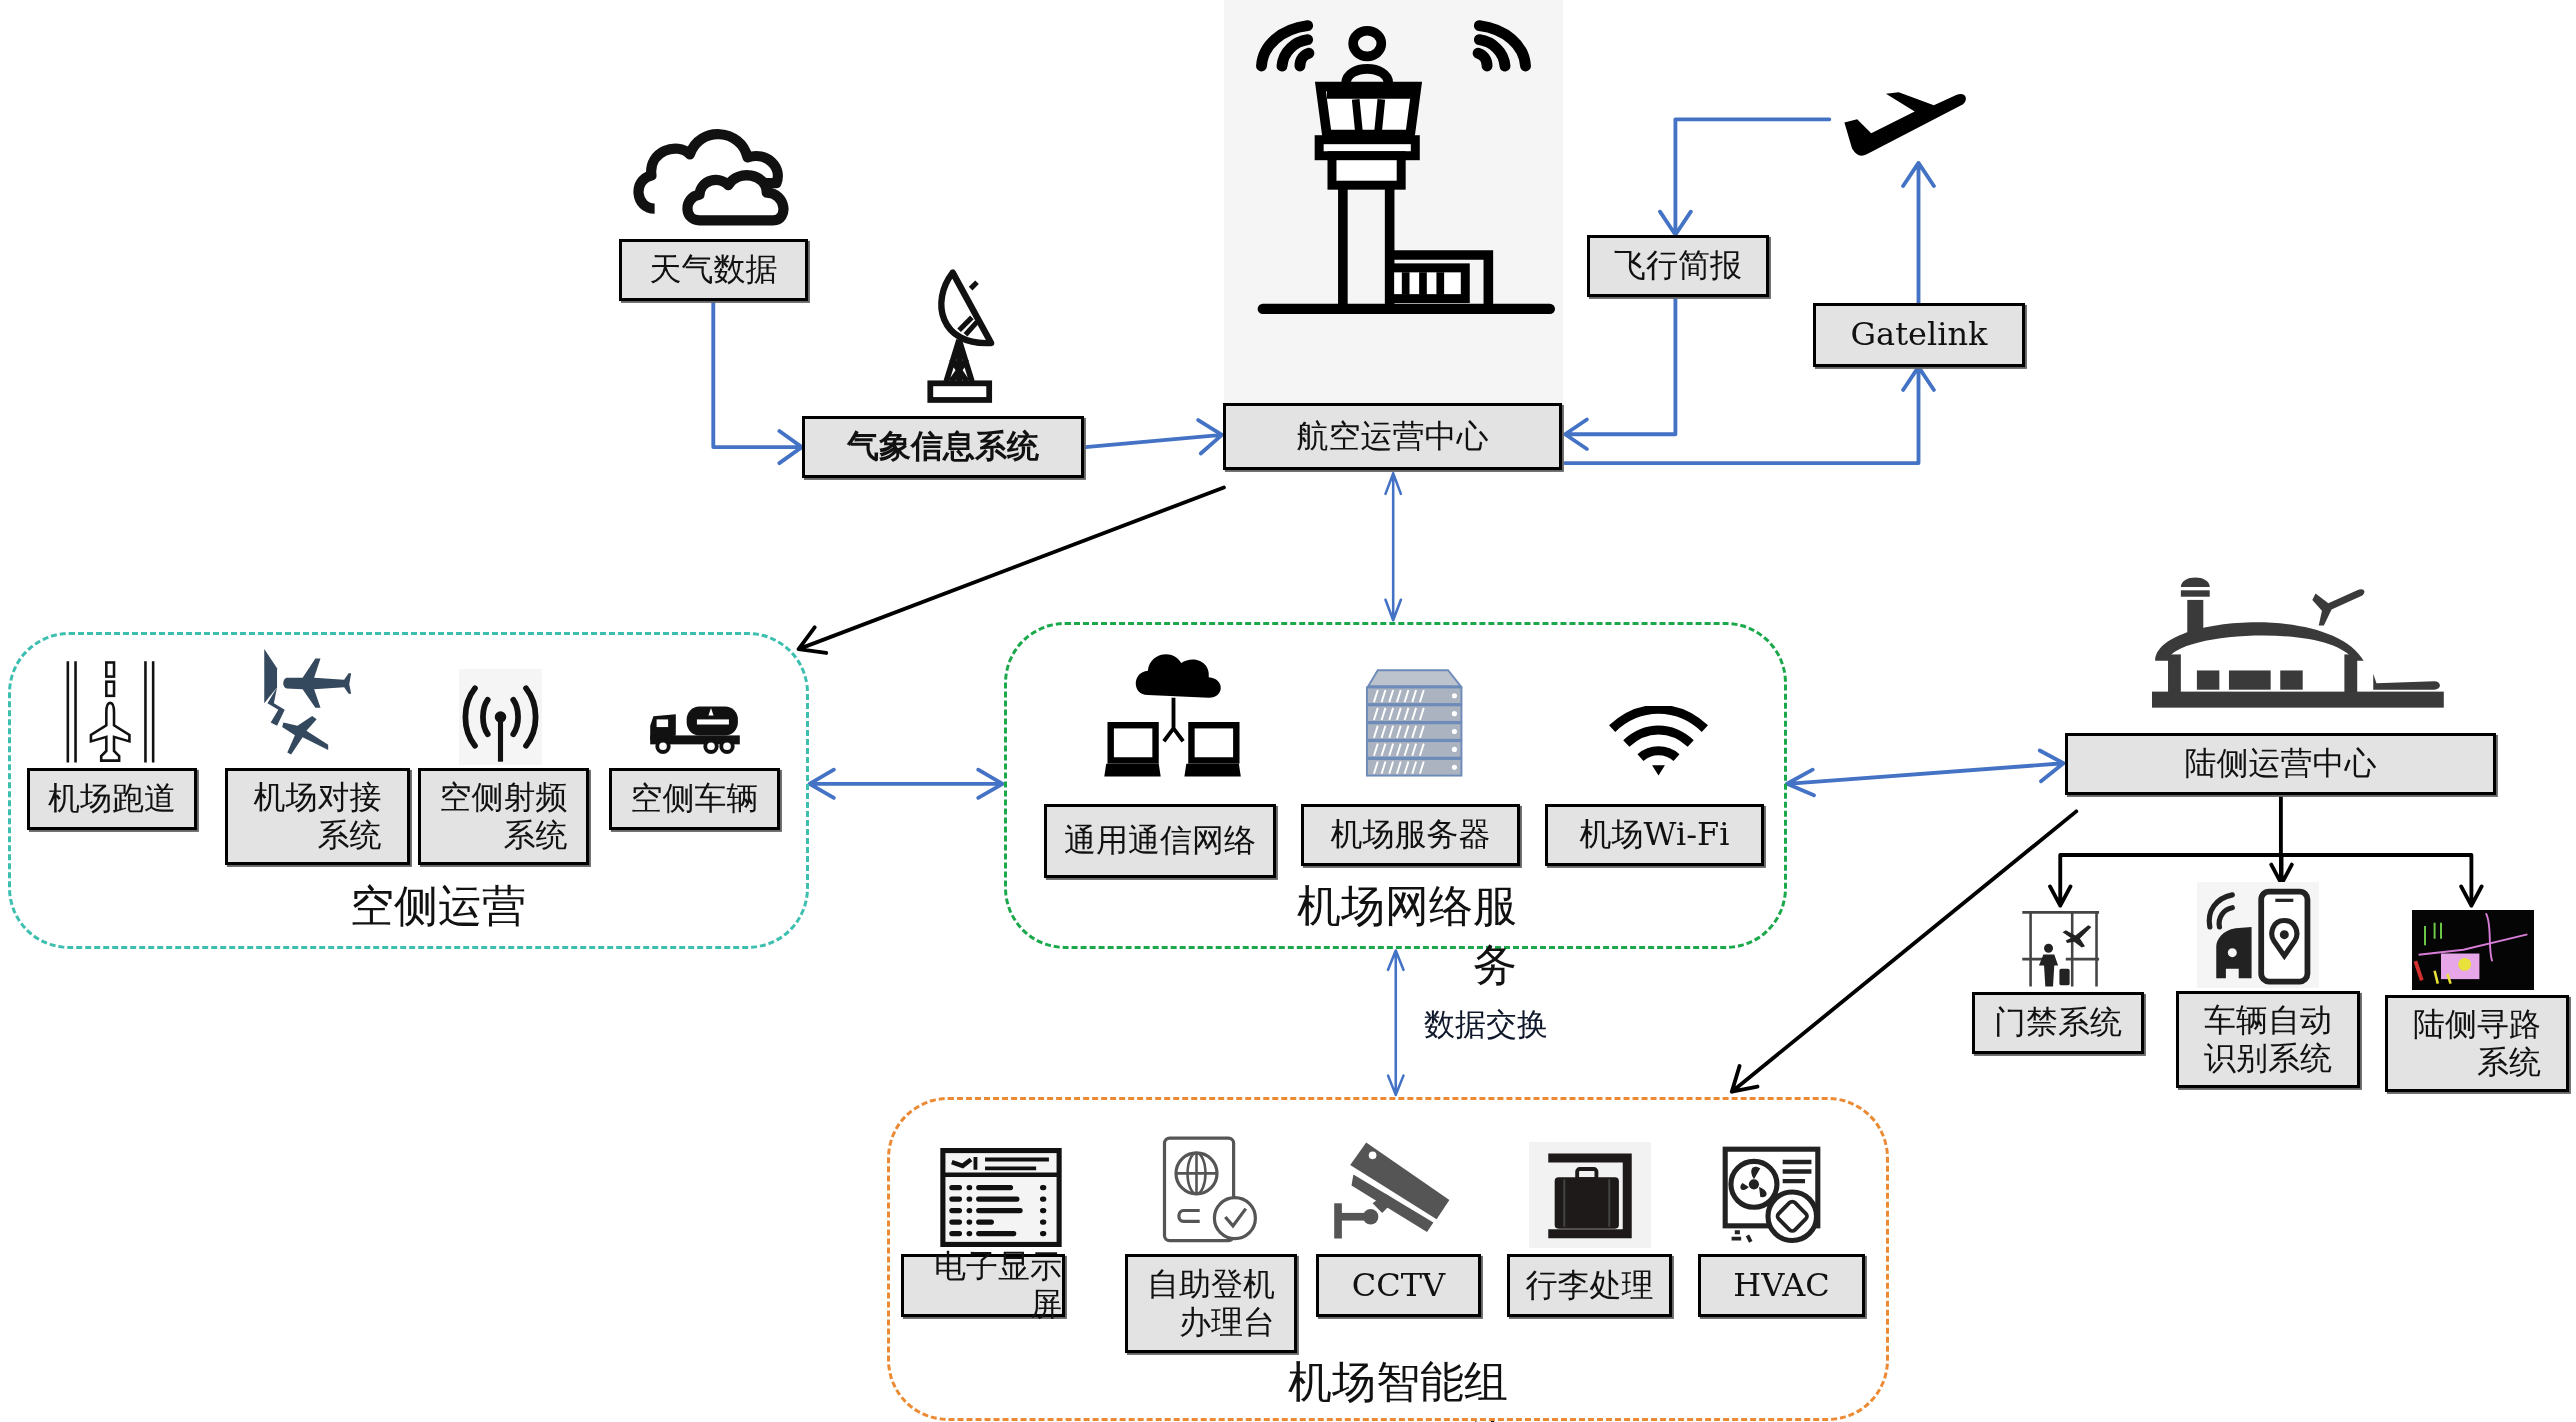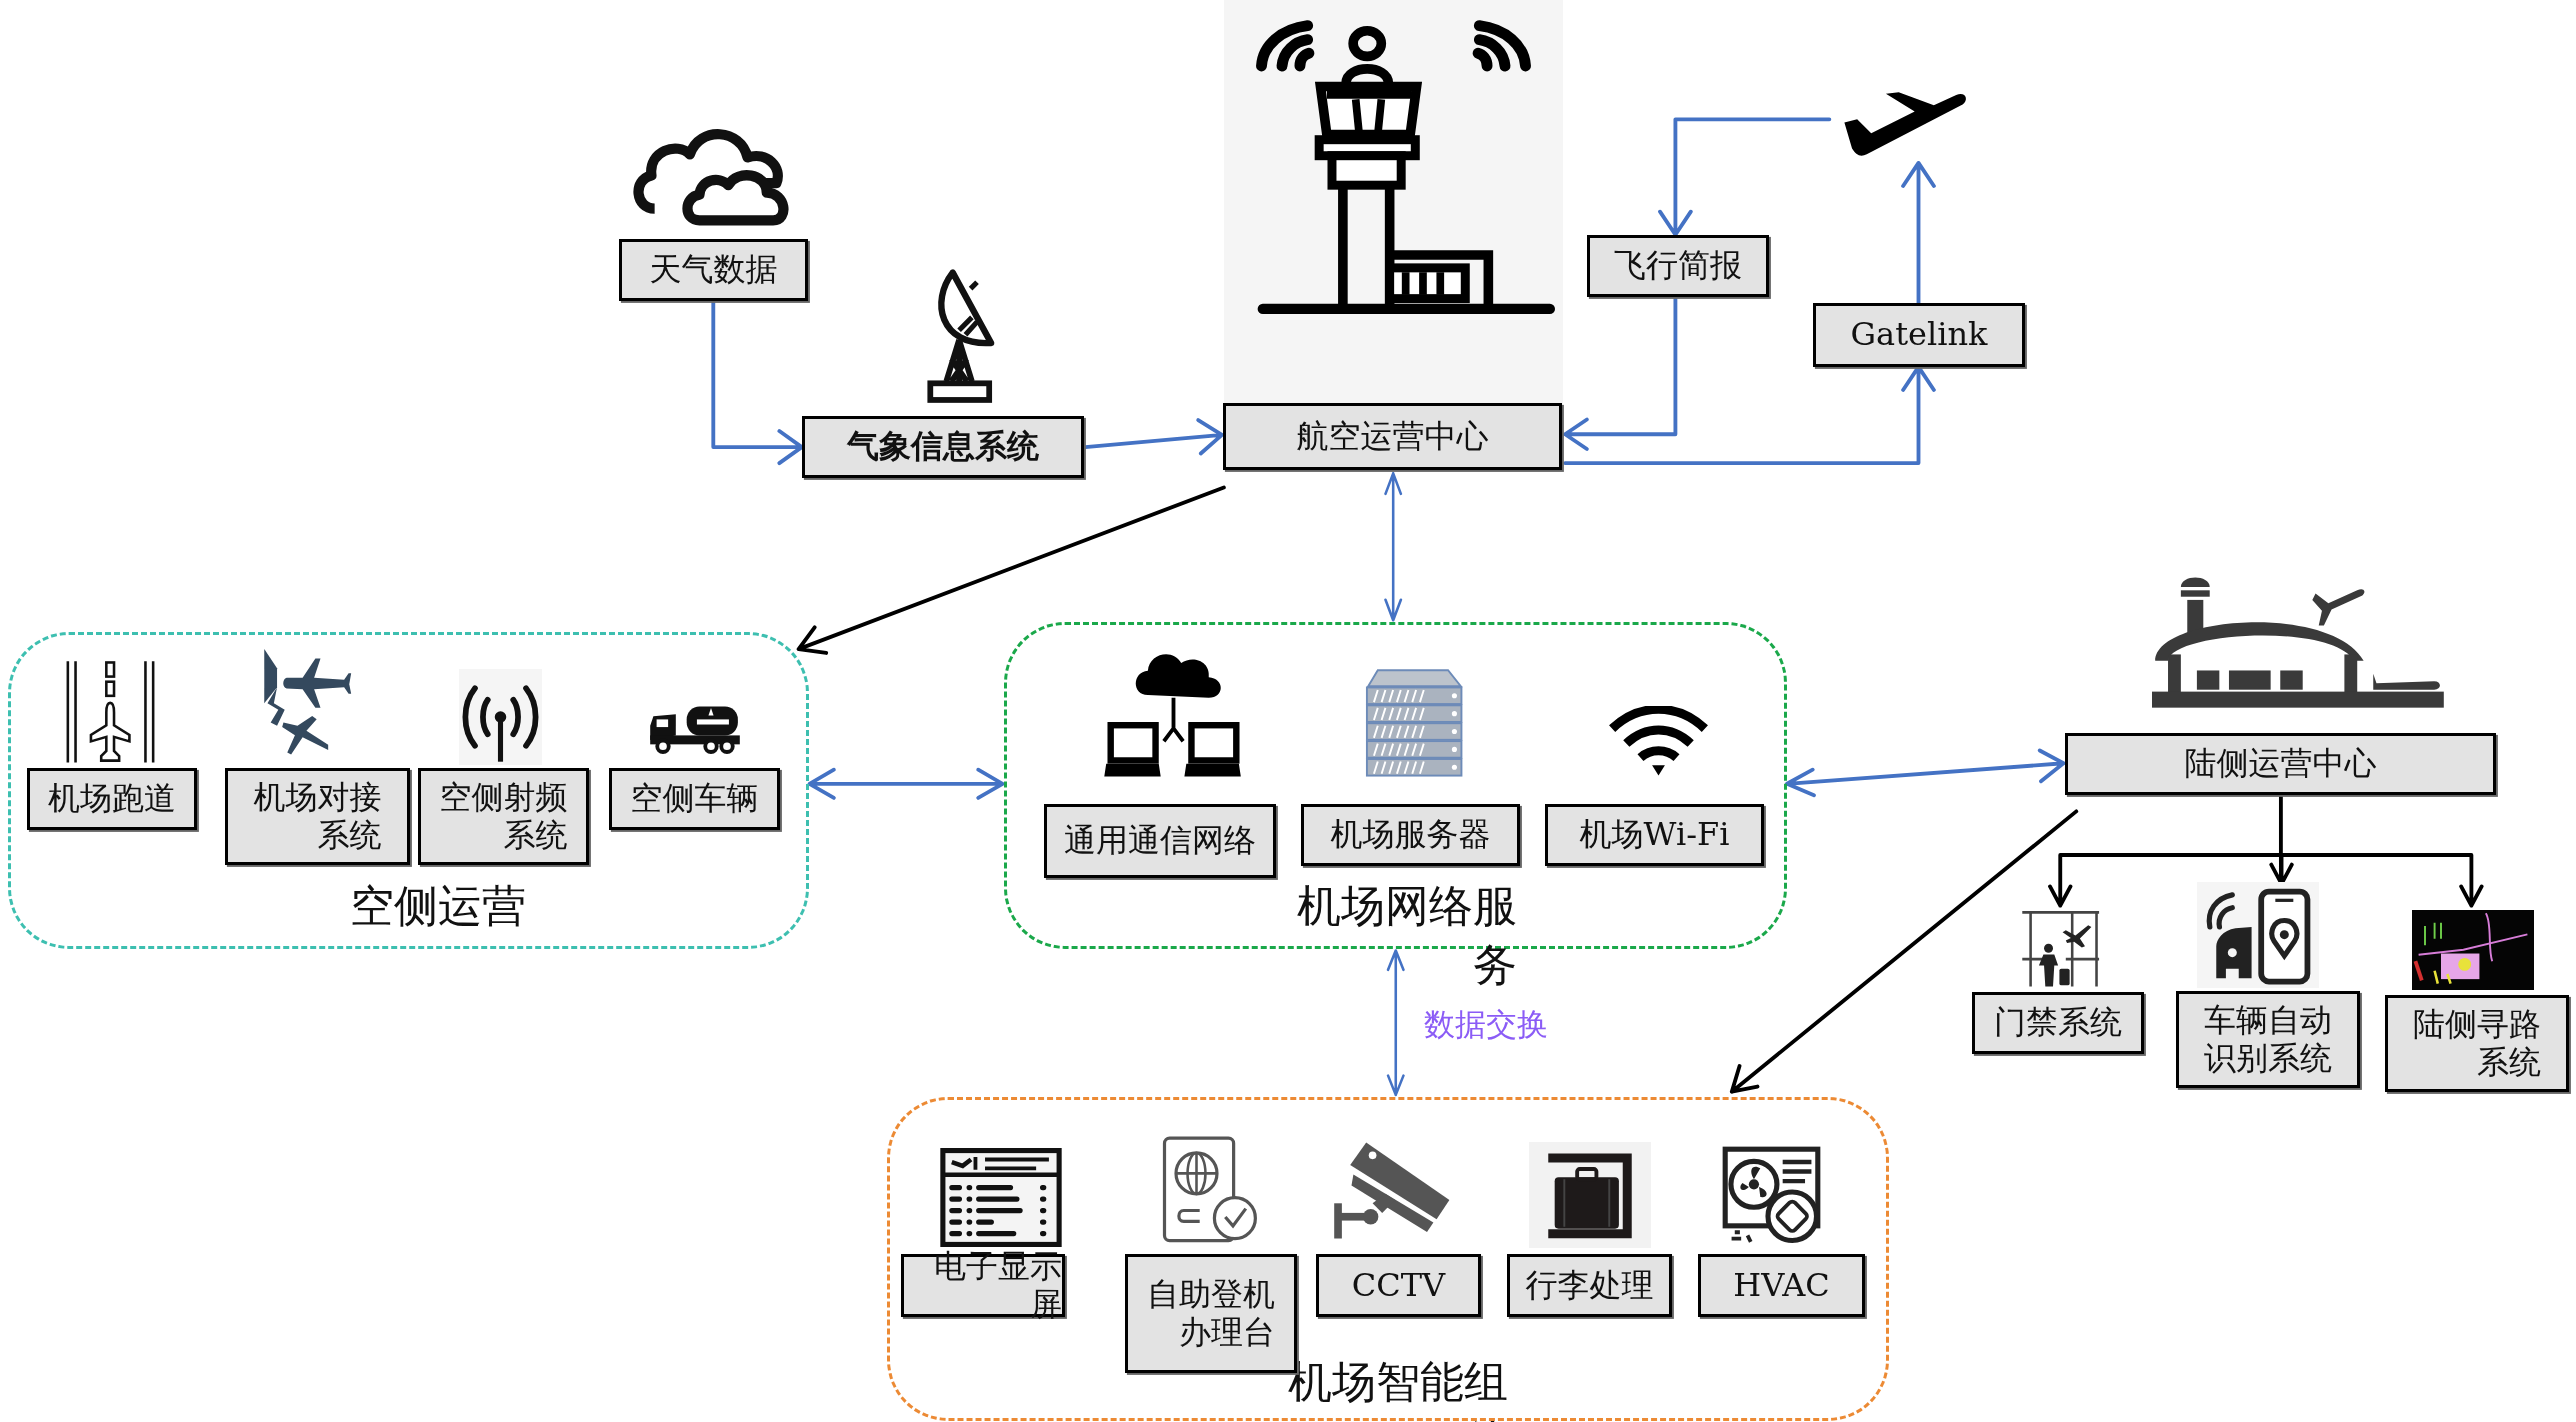--- a/index.html
+++ b/index.html
@@ -6,21 +6,21 @@
   body { width: 2576px; height: 1422px; position: relative; overflow: hidden;
          font-family: "DejaVu Serif", "Liberation Serif", serif; color: #111; }
   .box { position: absolute; background: #e3e3e3; border: 3.8px solid #000;
          box-sizing: border-box; display: flex; align-items: center; justify-content: center;
          text-align: right; font-size: 32px; line-height: 1.18; white-space: pre-line;
          box-shadow: 1.9px 1.9px 0 #666; }
   .group { position: absolute; border: 3.2px dashed; border-radius: 61px; box-sizing: border-box; }
   .group-label { position: absolute; font-size: 44px; text-align: right; }
   .icon { position: absolute; }
   svg.wires { position: absolute; left: 0; top: 0; }
-  .exchange-label { position: absolute; font-size: 31px; color: #8b5cf6; }
+  .exchange-label { position: absolute; font-size: 31px; color: #0f172a; }
 </style>
 </head>
 <body>
 
 <svg class="wires" width="2576" height="1422" viewBox="0 0 4016 2217">
   <defs>
     <marker id="ab" viewBox="0 0 20 20" refX="18" refY="10" markerWidth="7" markerHeight="7" orient="auto-start-reverse" markerUnits="userSpaceOnUse">
     </marker>
   </defs>
   <g fill="none" stroke="#4472c4" stroke-width="6" stroke-linecap="round" stroke-linejoin="round">
@@ -342,21 +342,21 @@
   <svg width="103" height="112" viewBox="0 0 160 175">
     <rect x="5" y="5" width="108" height="160" rx="8" fill="#fff" stroke="#555" stroke-width="5"></rect>
     <circle cx="55" cy="60" r="32" fill="none" stroke="#555" stroke-width="5"></circle>
     <ellipse cx="55" cy="60" rx="14" ry="32" fill="none" stroke="#555" stroke-width="4"></ellipse>
     <path d="M23 60 H87 M55 28 V92" stroke="#555" stroke-width="4"></path>
     <path d="M60 118 H35 C25 118 25 135 35 135 H60" fill="none" stroke="#555" stroke-width="5"></path>
     <circle cx="115" cy="130" r="32" fill="#fff" stroke="#555" stroke-width="5"></circle>
     <path d="M100 128 L112 142 L132 115" fill="none" stroke="#555" stroke-width="5"></path>
   </svg>
 </div>
-<div class="box" style="left:1125px;top:1254px;width:172px;height:119px;">
+<div class="box" style="left:1125px;top:1254px;width:172px;height:99px;">
   <span>自助登机
 办理台</span>
 </div>
 
 <div class="icon" style="left:1331px;top:1139px;width:128px;height:103px;">
   <svg width="128" height="103" viewBox="0 0 200 160">
     <path d="M55 5 L185 95 L165 125 L30 40 Z" fill="#555"></path>
     <circle cx="65" cy="25" r="6" fill="#fff"></circle>
     <path d="M35 55 L160 130 L150 145 L32 72 Z" fill="#555"></path>
     <path d="M65 100 L85 85 L100 95 L80 115 Z" fill="#555"></path>

